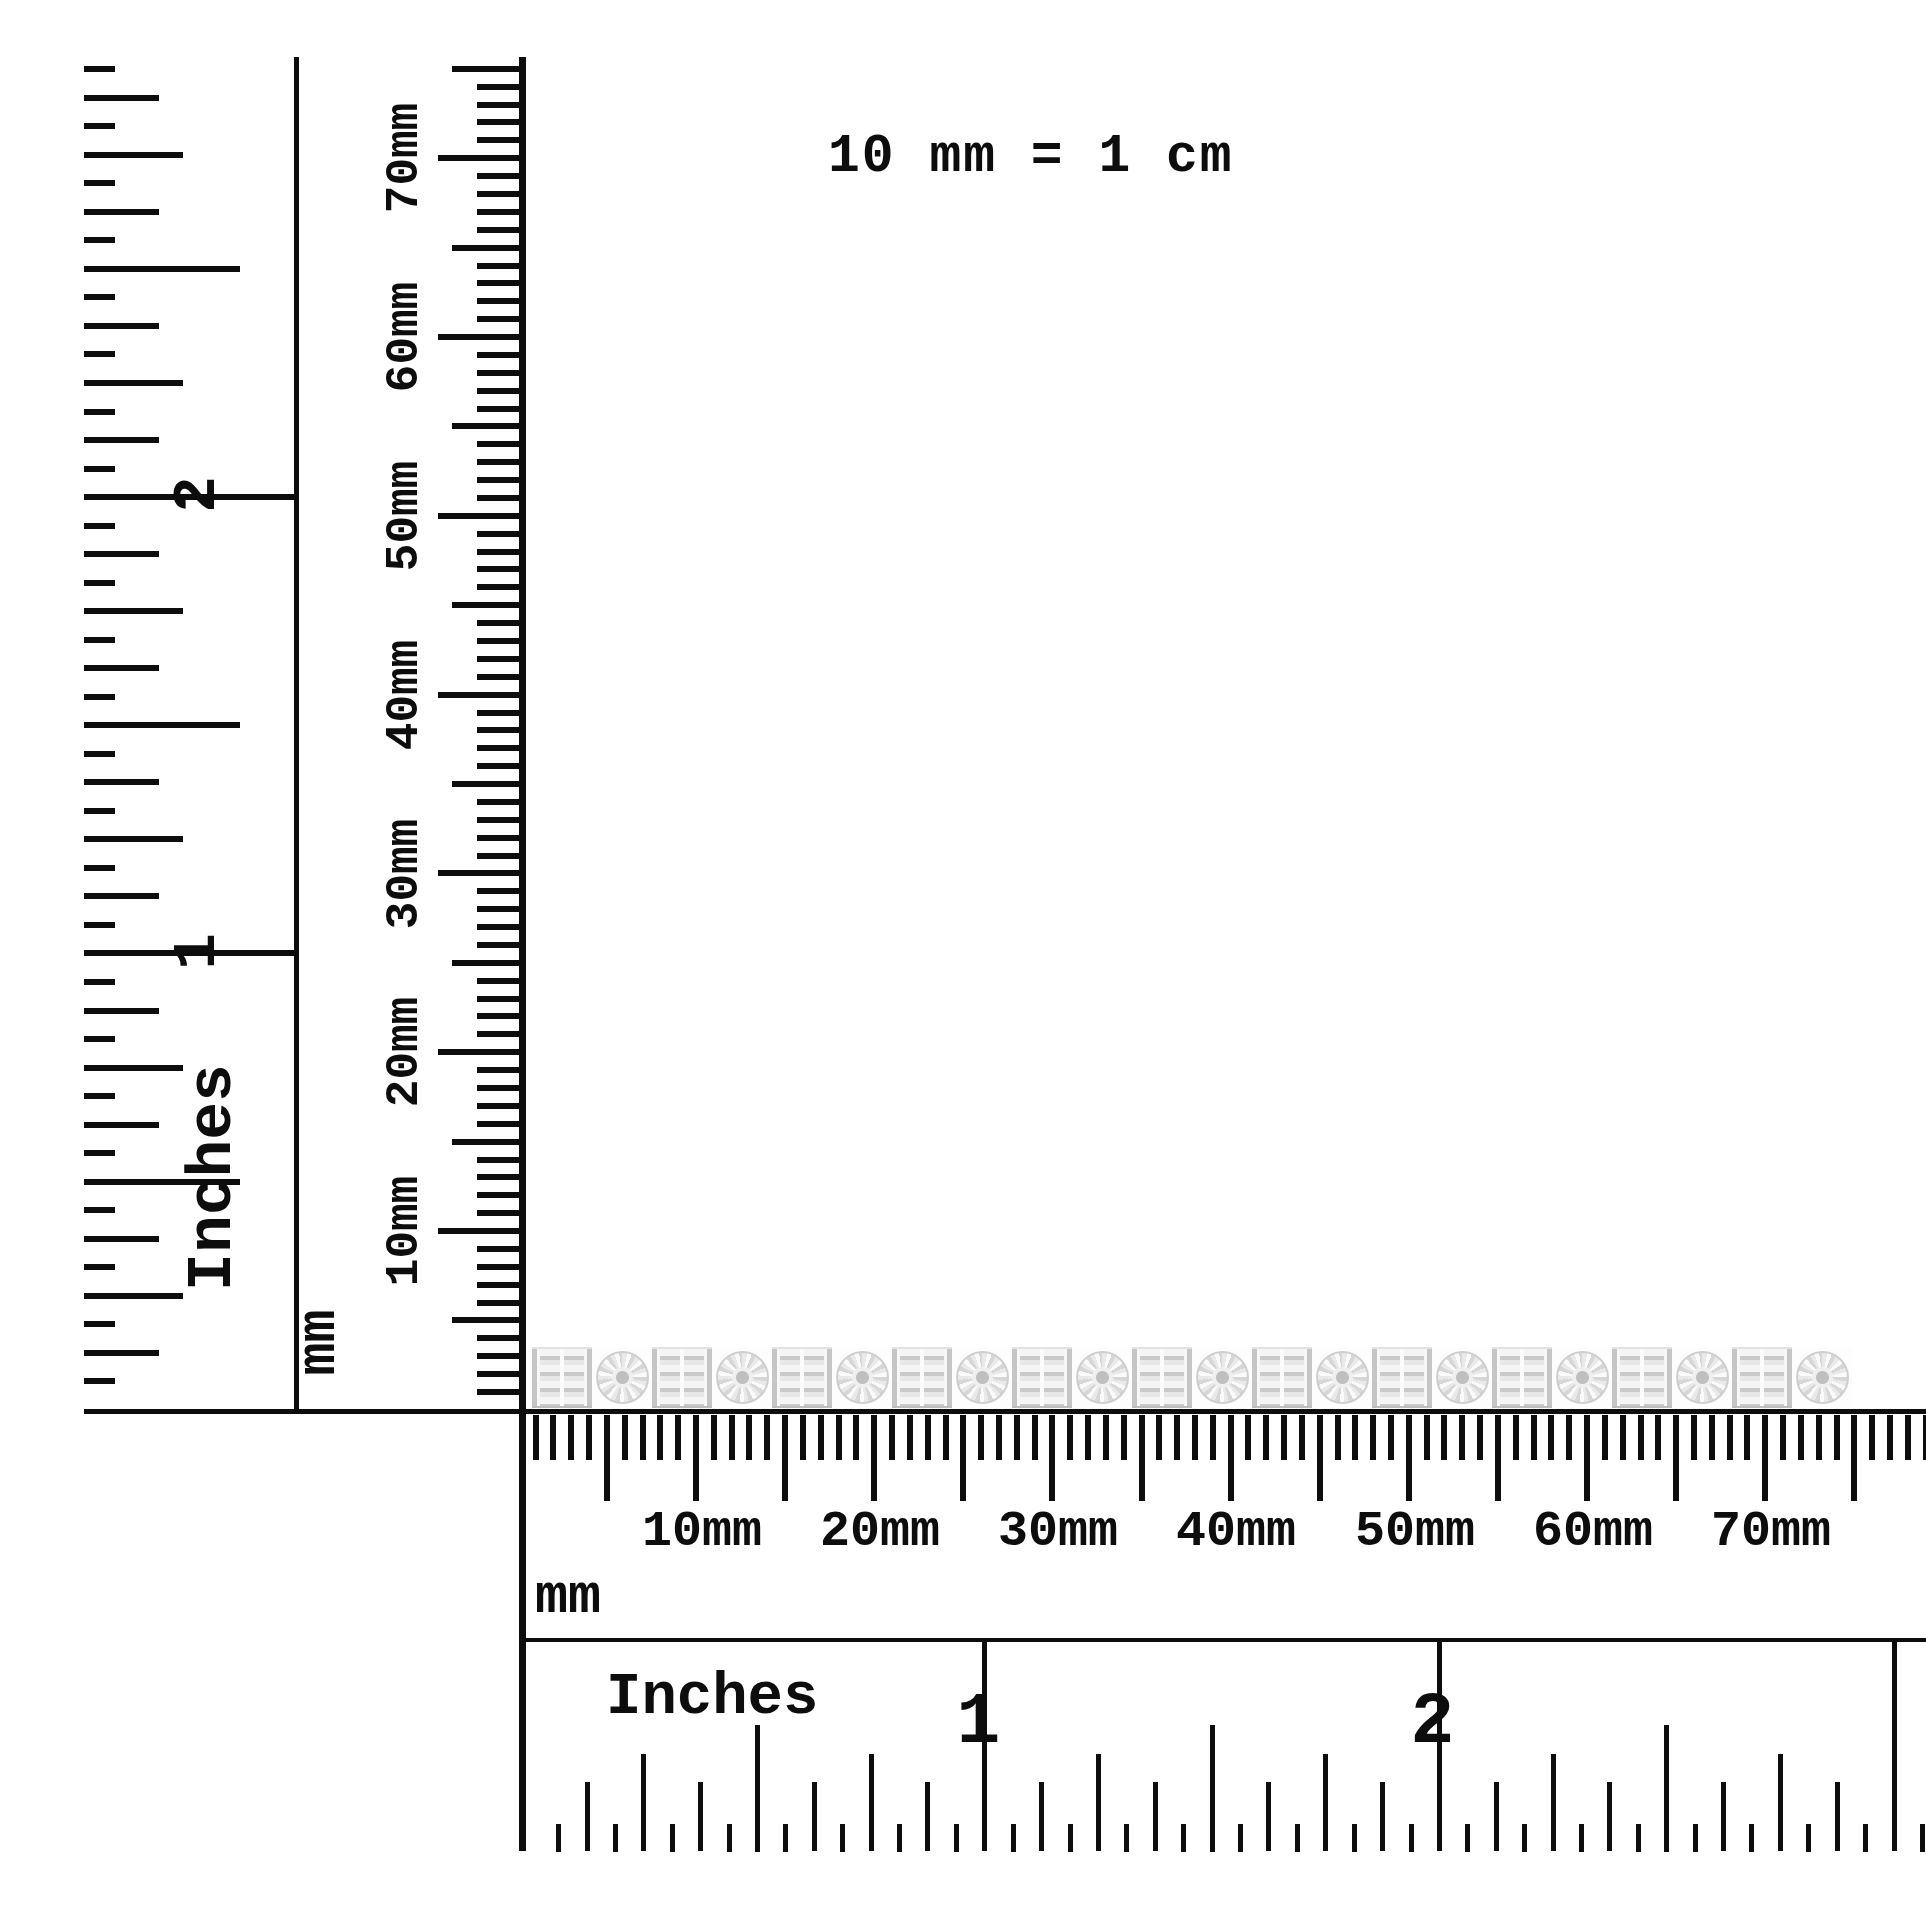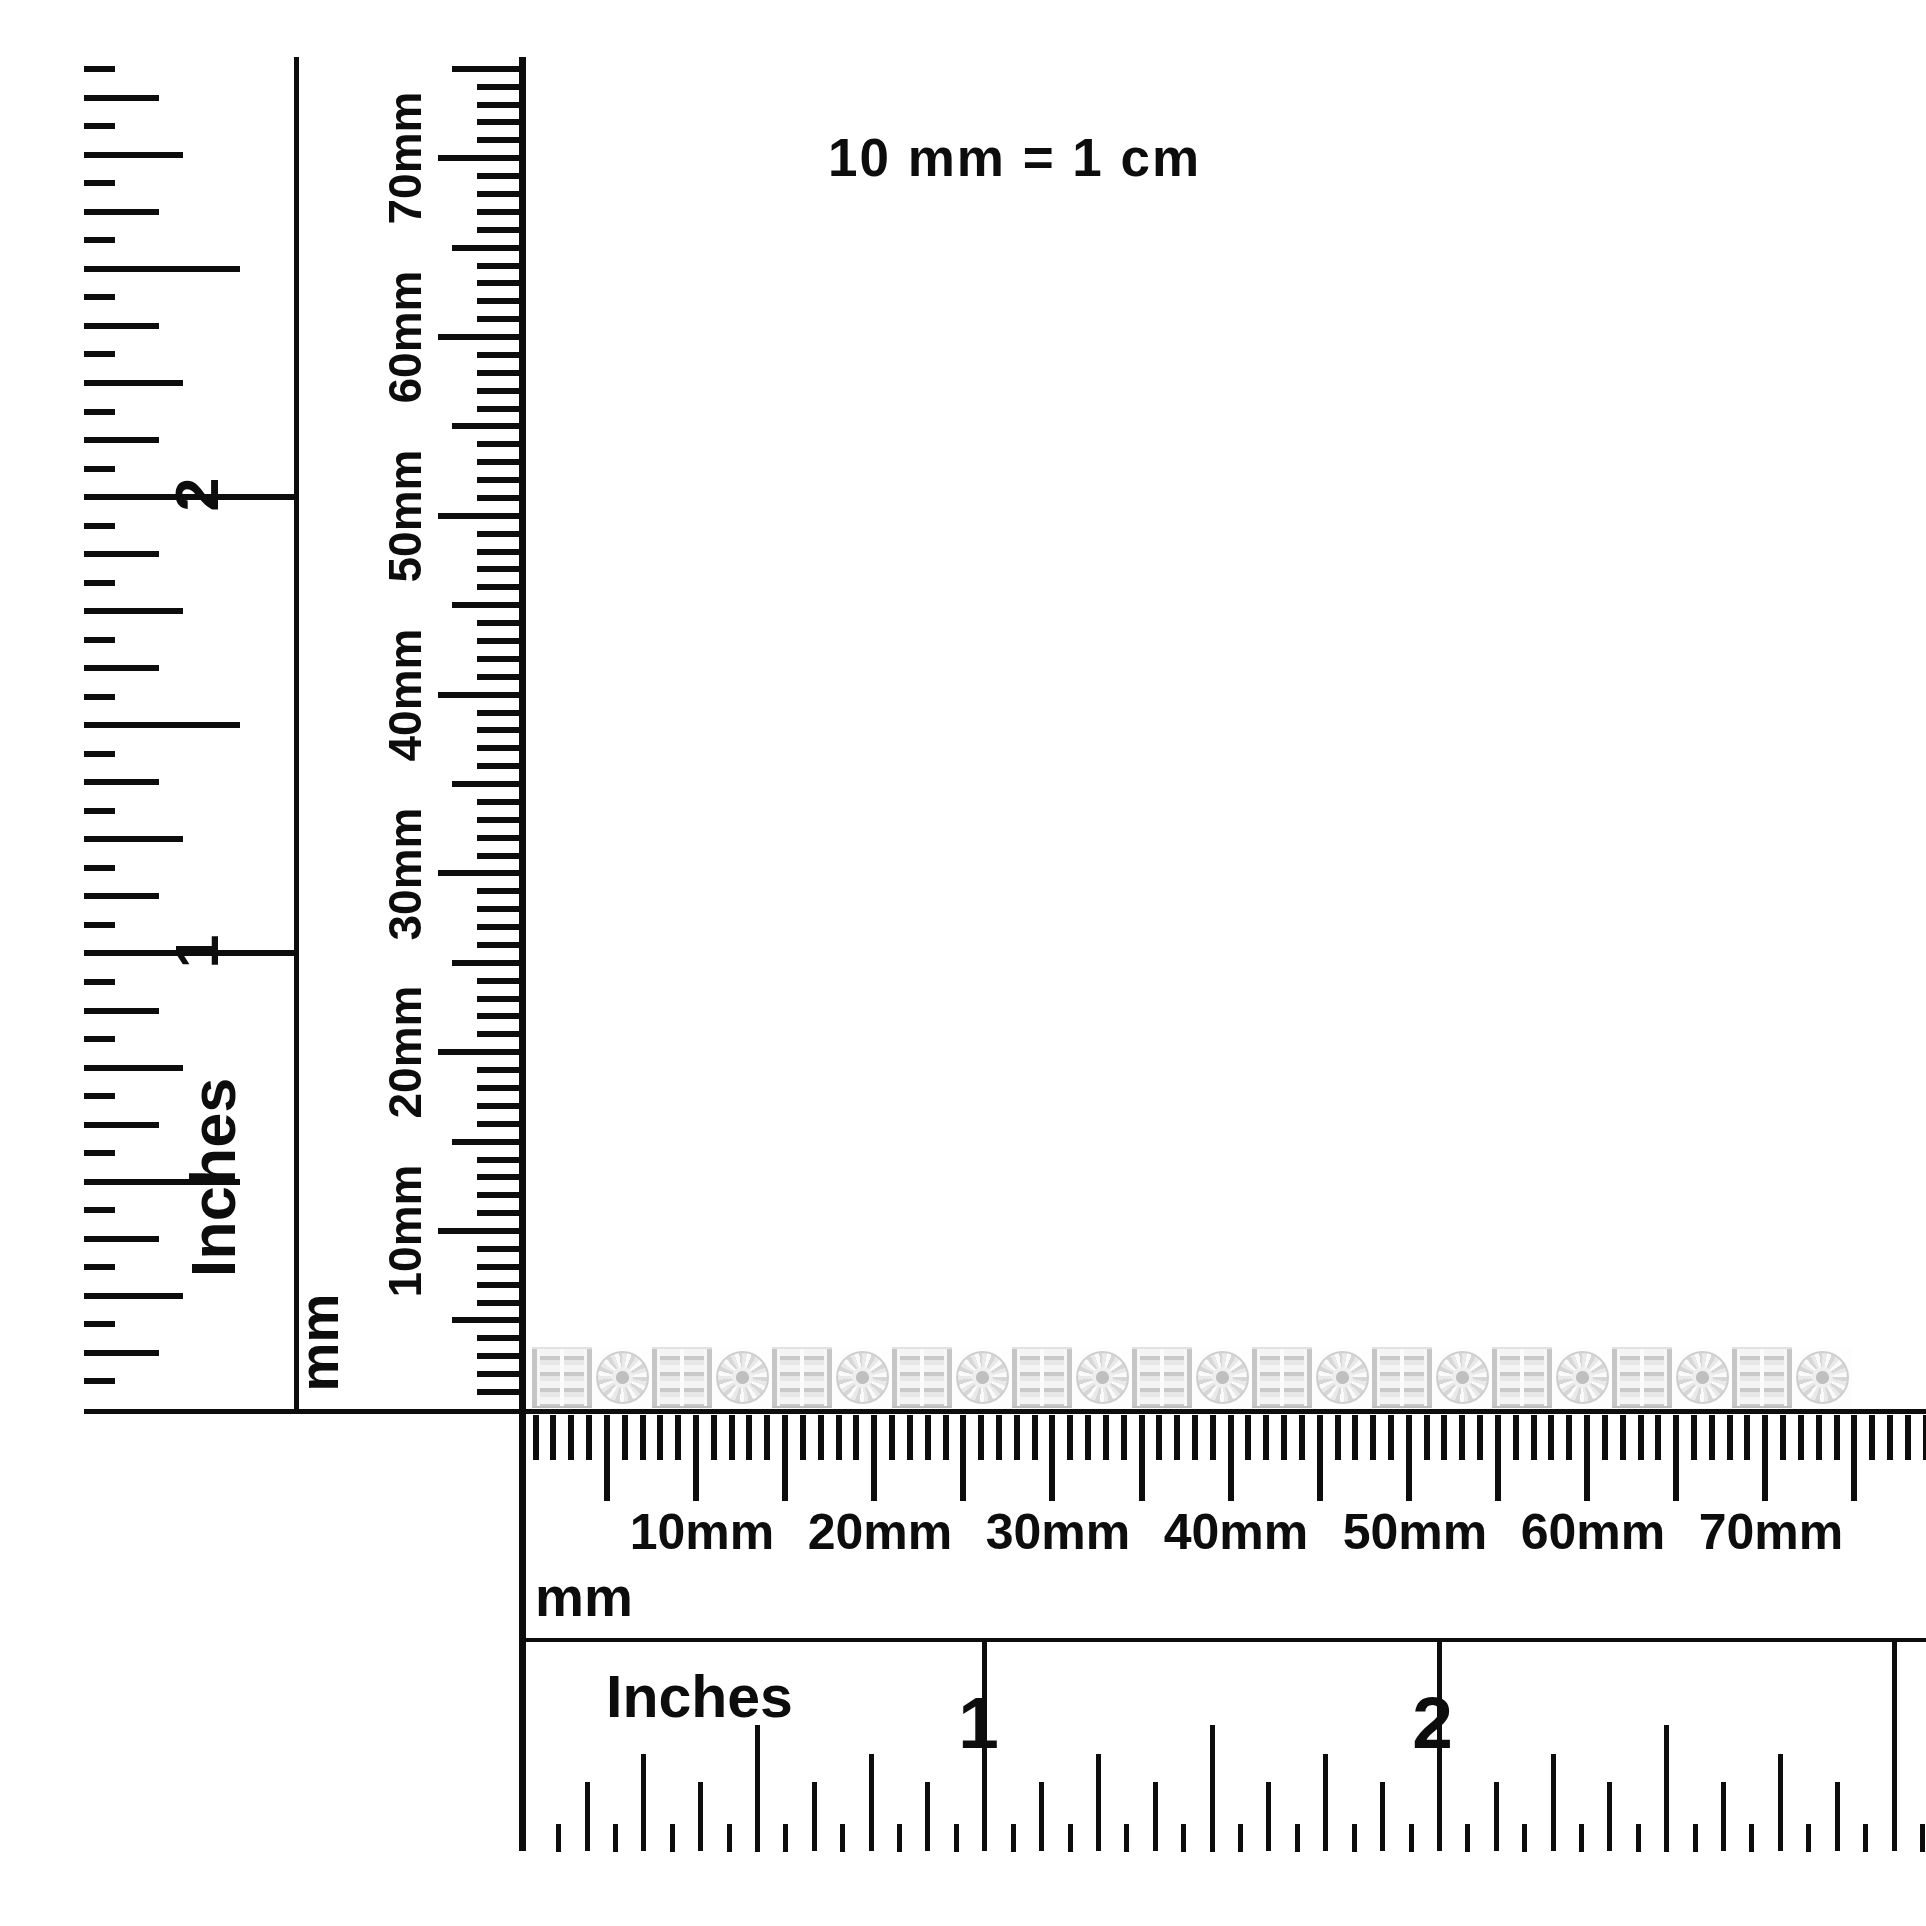--- a/index.html
+++ b/index.html
@@ -1,18 +1,18 @@
 <!DOCTYPE html>
 <html><head>
 <meta charset="utf-8">
 <style>
   html,body{margin:0;padding:0;background:#ffffff;}
   #canvas{
     position:relative;width:1927px;height:1927px;background:#ffffff;overflow:hidden;
-    font-family:Liberation Sans, sans-serif;color:#0d0d0d;
+    font-family:Liberation Mono, monospace;color:#0d0d0d;
   }
   .ink{background:#0d0d0d;position:absolute;}
   .lbl{position:absolute;font-weight:bold;color:#0d0d0d;white-space:nowrap;
        display:flex;align-items:center;justify-content:center;line-height:1;}
   .rot{transform:rotate(-90deg);}
   
   .note{position:absolute;left:828px;top:127px;font-size:53px;font-weight:bold;
         letter-spacing:2px;white-space:nowrap;}
   
   #bracelet{position:absolute;left:532px;top:1347px;height:61px;display:flex;align-items:center;}

